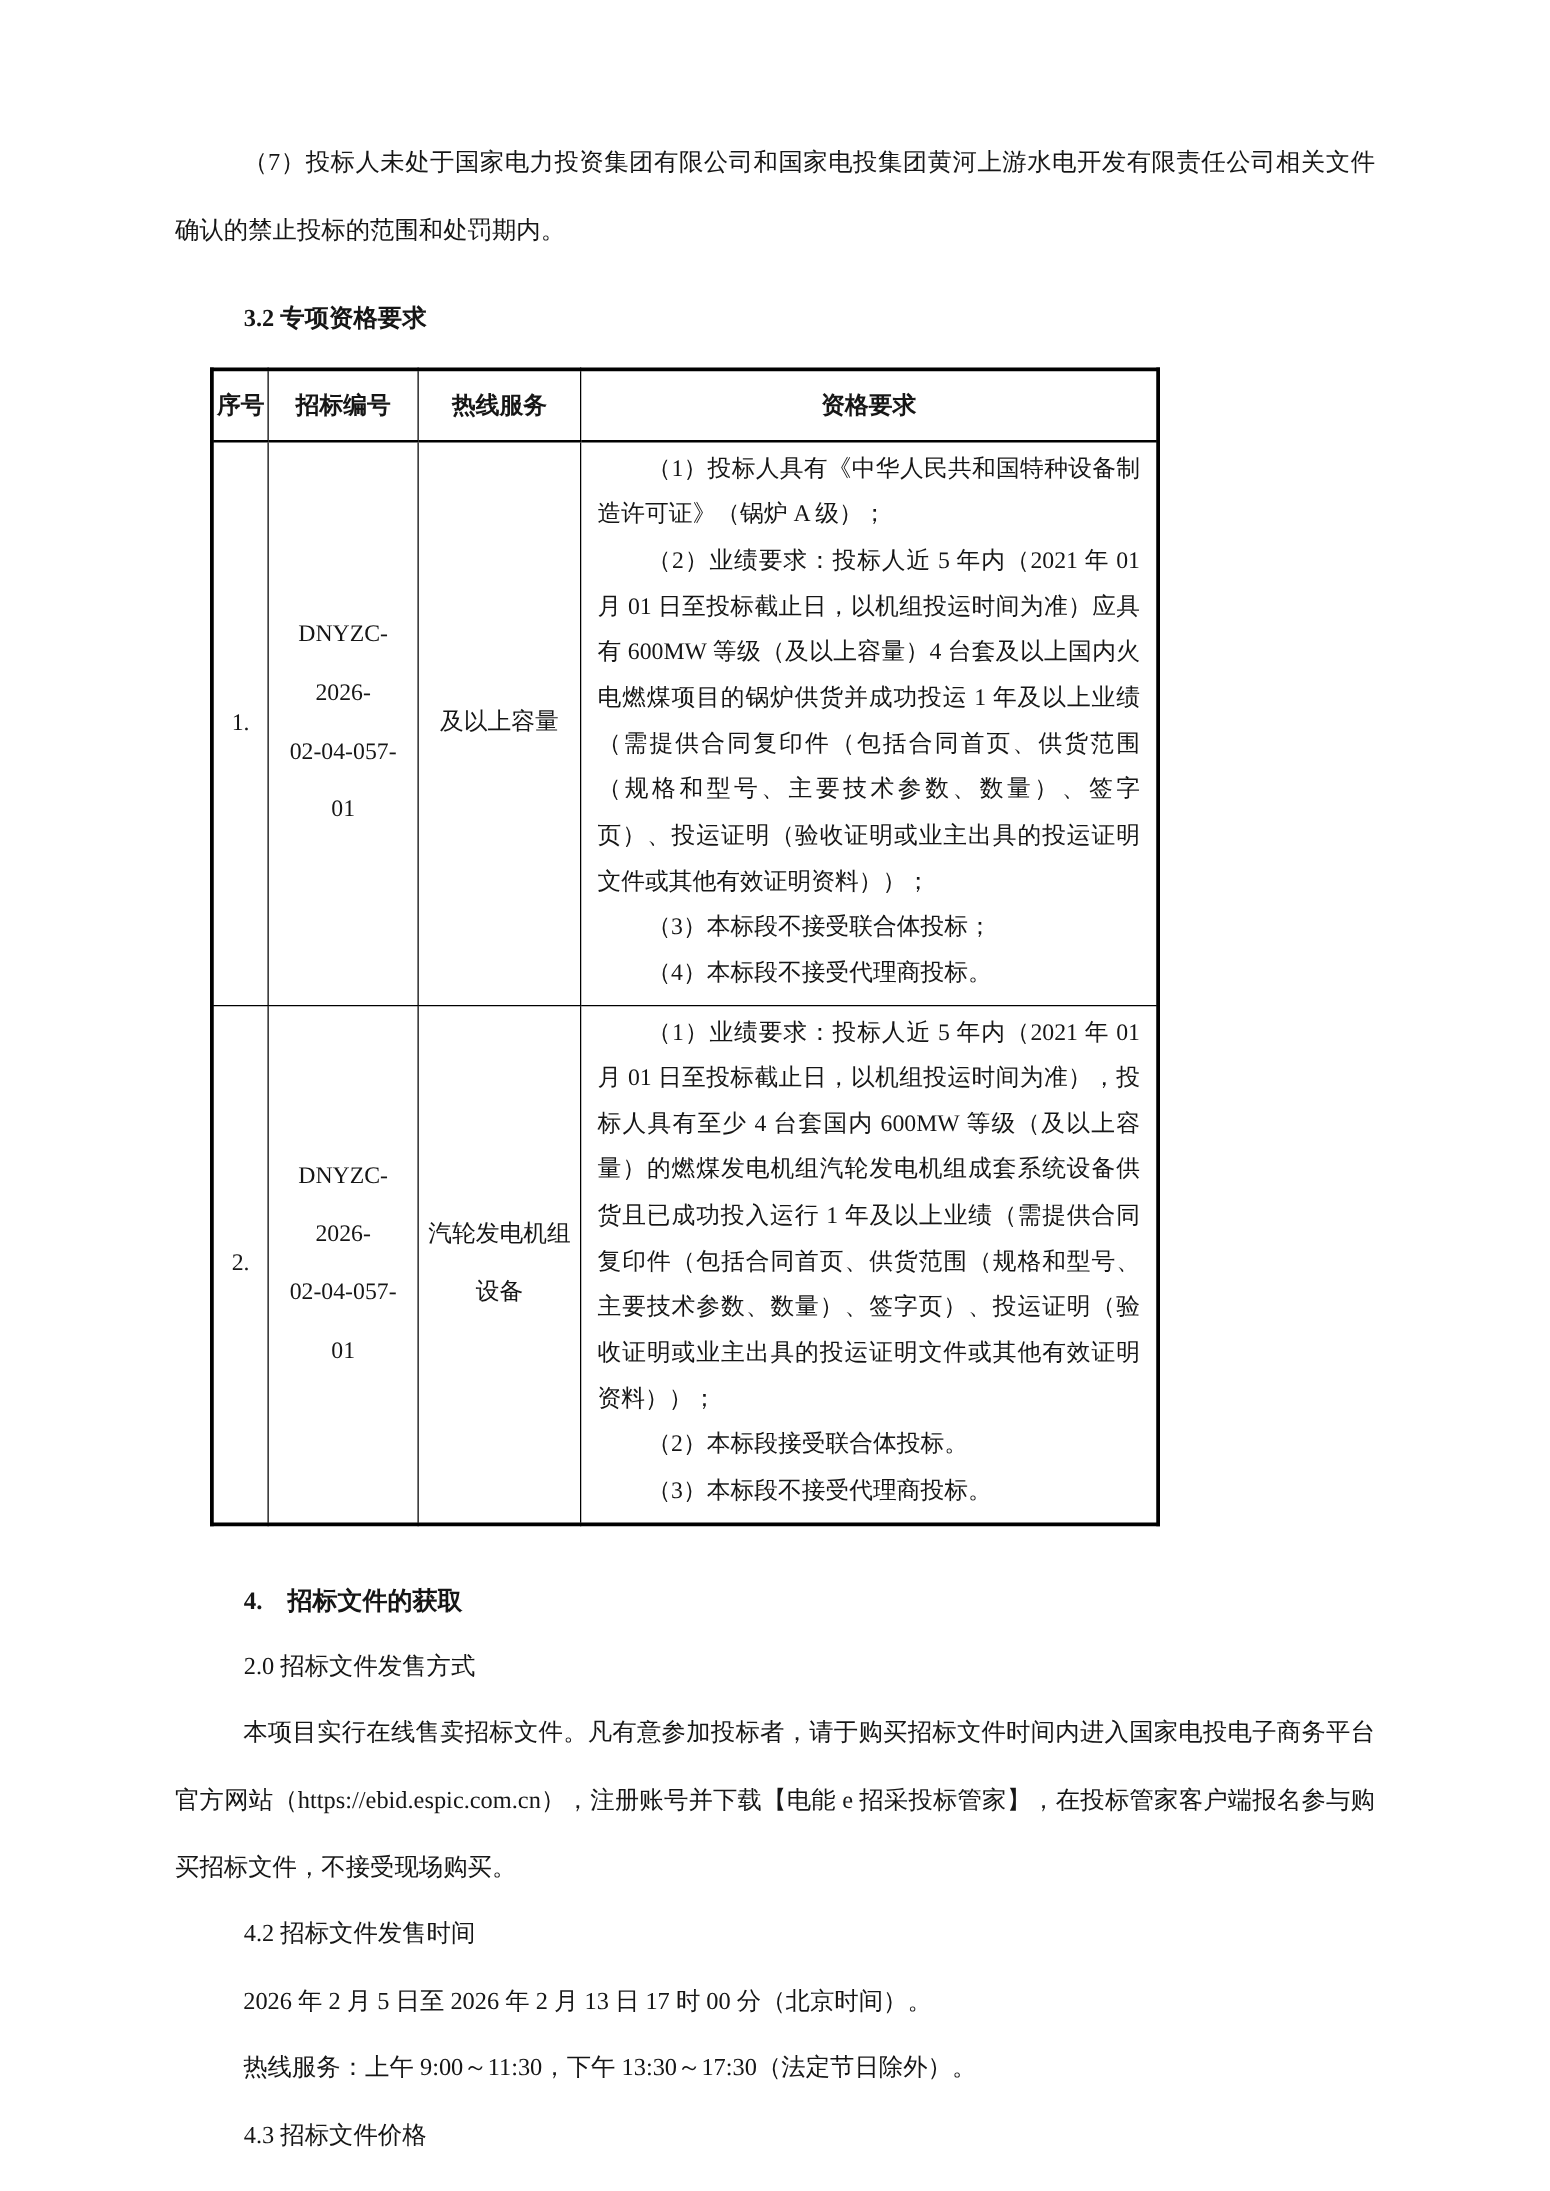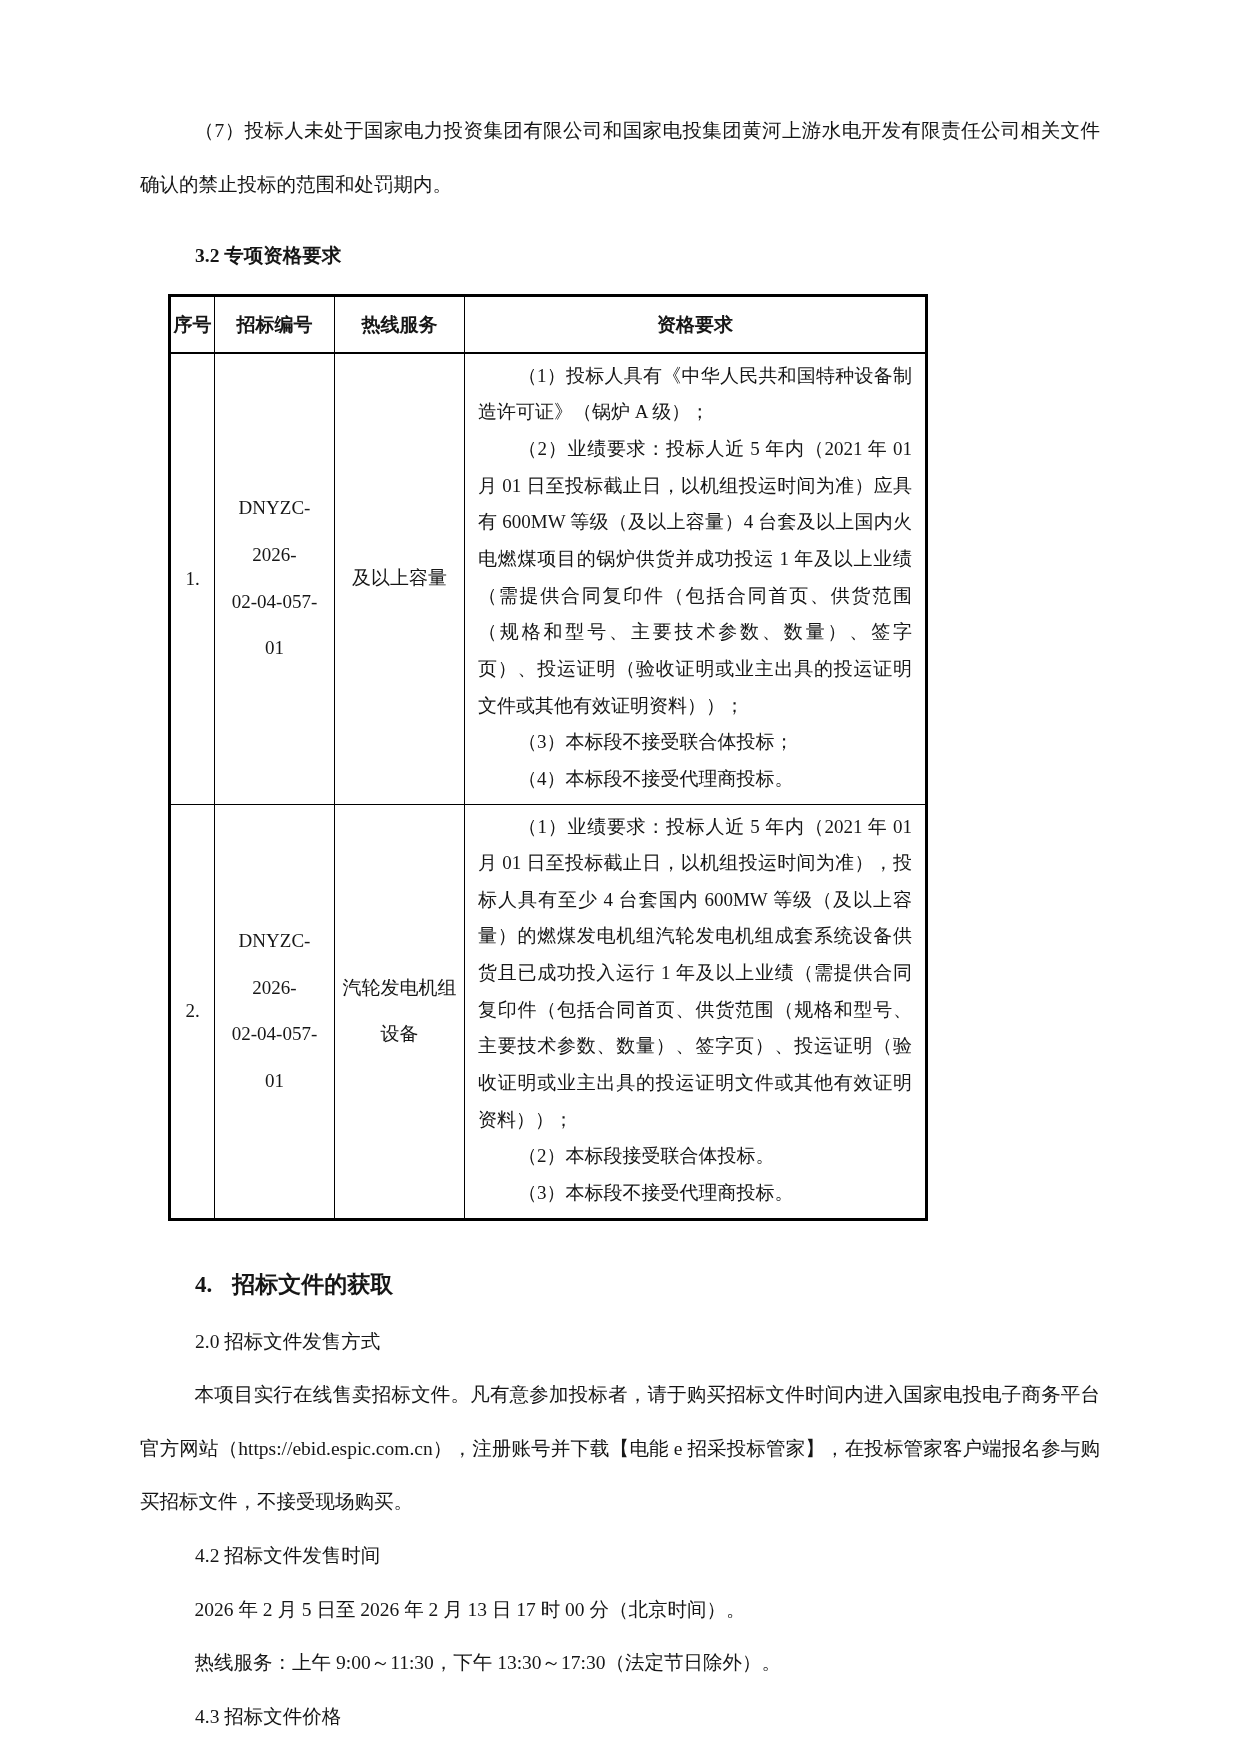--- a/index.html
+++ b/index.html
@@ -52,21 +52,21 @@
   .c-code div { line-height: 2.45; }
   .c-name { text-align: center; padding: 0 4px; line-height: 2.45; }
   .c-req  { text-align: justify; padding: 4px 13px 6px 13px; }
   .c-req p { line-height: 1.93; text-indent: 2.1em; text-align: justify; }
 
   
   .heading-bold {
     font-weight: bold;
     margin: 34px 0 0 55px;
     line-height: 2.6;
-    font-size: 23px;
+    font-size: 20px;
   }
   .heading-bold .h-no { margin-right: 20px; }
   .sub4 { margin-left: 55px; line-height: 2.75; }
 </style>
 </head>
 <body>
 
 <div class="page">
 
   <p class="para first-indent">（7）投标人未处于国家电力投资集团有限公司和国家电投集团黄河上游水电开发有限责任公司相关文件确认的禁止投标的范围和处罚期内。</p>

